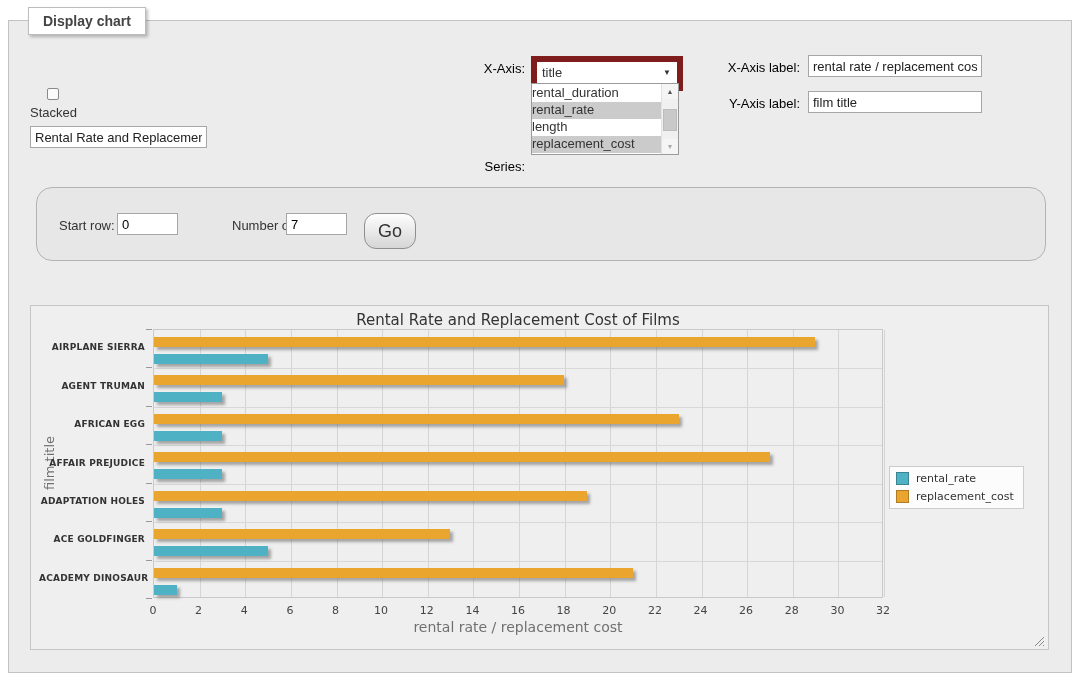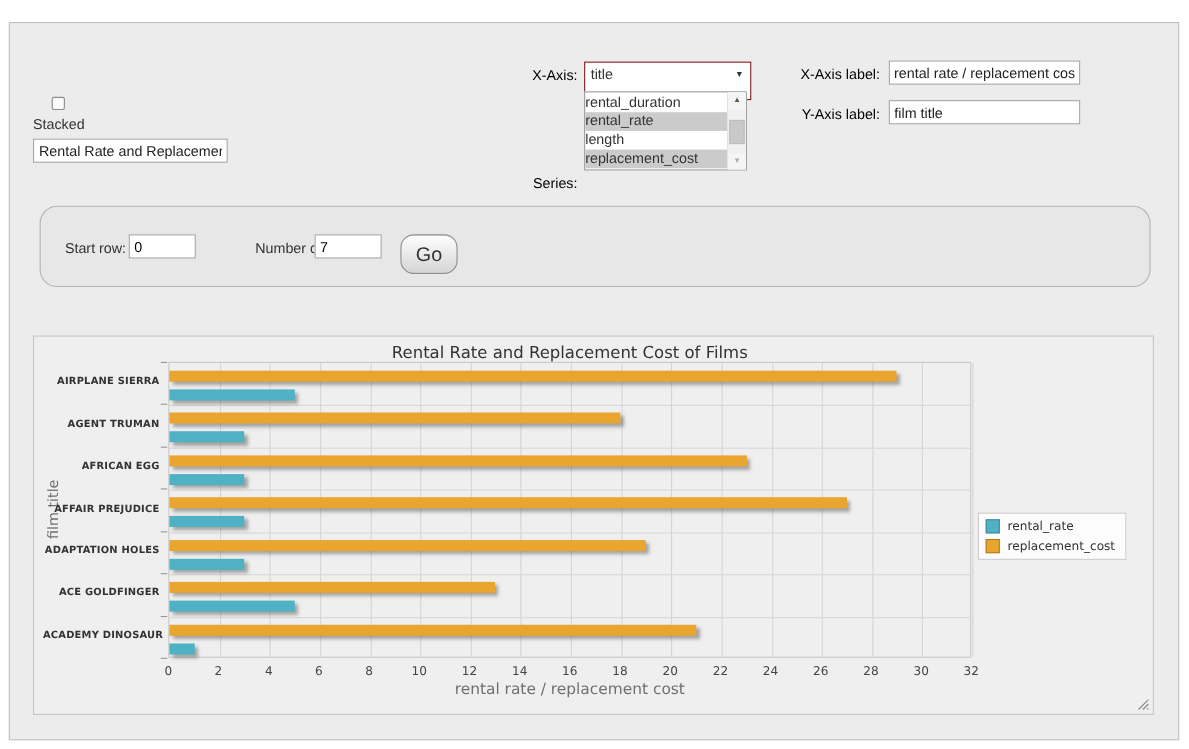--- a/index.html
+++ b/index.html
@@ -46,21 +46,21 @@
   .xlabel-inp { left:808px; top:55px;  width:174px; }
   .ylabel-inp { left:808px; top:91px;  width:174px; }
   .lbl { position:absolute; z-index:2; text-align:right; color:#000000; }
   .lbl-xaxis  { left:425px; top:61px;  width:100px; }
   .lbl-series { left:425px; top:138px; width:100px;margin-top:21px; }
   .lbl-xlabel { left:685px; top:60px;  width:115px; }
   .lbl-ylabel { left:685px; top:96px;  width:115px; }
   
   .select {
     position:absolute; left:531px; top:56px; width:152px; height:35px; z-index:2;
-    border:1px solid #7f1d1d; background:#fff; line-height:22px; padding-left:5px;
+    border:6px solid #7f1d1d; background:#fff; line-height:22px; padding-left:5px;
   }
   .sel-arrow {
     position:absolute; right:6px; top:7px; font-size:8px; color:#333; line-height:8px;
   }
   
   .listbox {
     position:absolute; left:531px; top:83px; width:148px; height:72px; z-index:2;
     border:1px solid #9a9a9a; background:#fff; display:flex;
   }
   .options { flex:1 1 auto; overflow:hidden; padding-top:1px; }
@@ -117,20 +117,21 @@
   .leg-entry { display:flex; align-items:center; gap:7px; }
   .leg-swatch { width:13px; height:13px; border:1px solid rgba(0,0,0,0.25); }
   .leg-lbl { font-size:11px; color:#333; }
   .resize-handle { position:absolute; right:3px; bottom:3px; width:11px; height:11px; }
 </style>
 </head>
 <body>
 
 <div class="page">
   <div class="fieldset"></div>
+  <div class="legend">Display chart</div>
 
 
   <div class="stacked-row">
     <span class="checkbox"></span>
     <span>Stacked</span>
   </div>
 
   <input class="inp title-inp" value="Rental Rate and Replacement Cost of Films" style="">
 
   <div class="lbl lbl-xaxis">X-Axis:</div>

